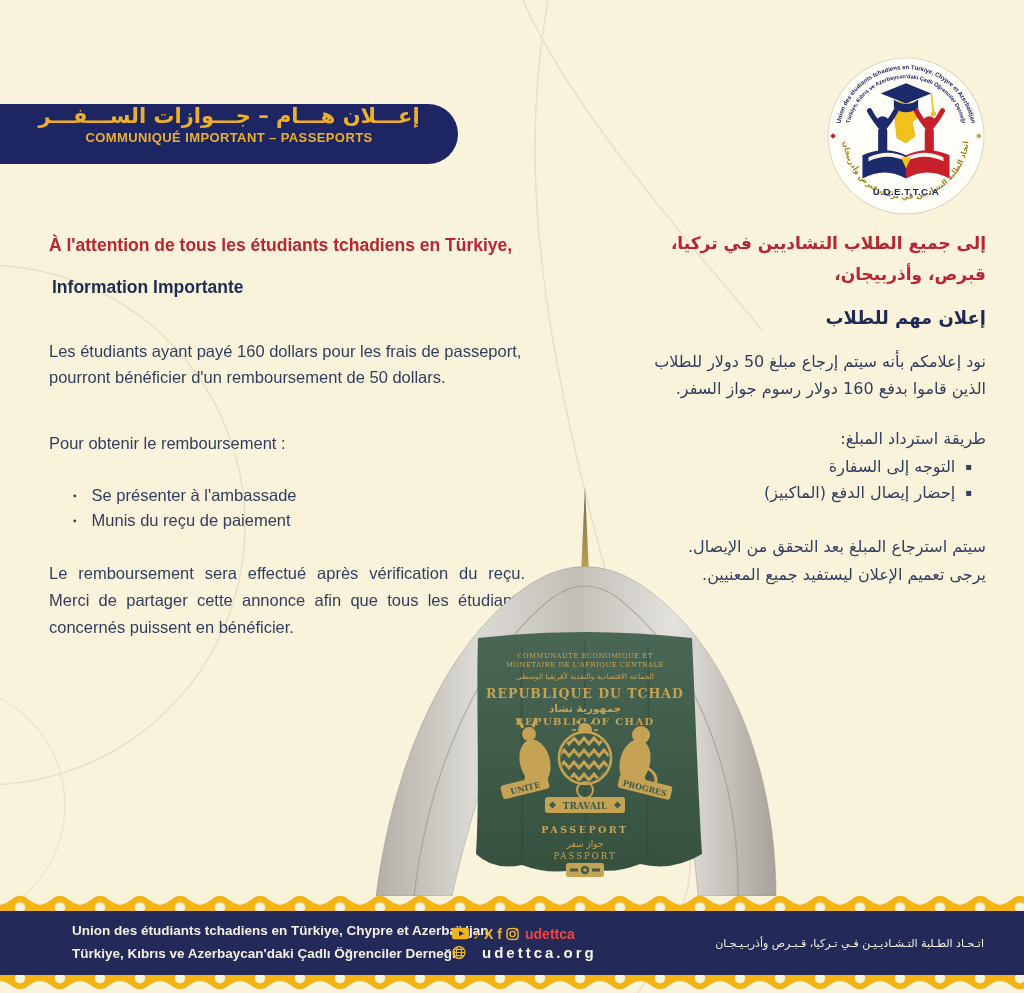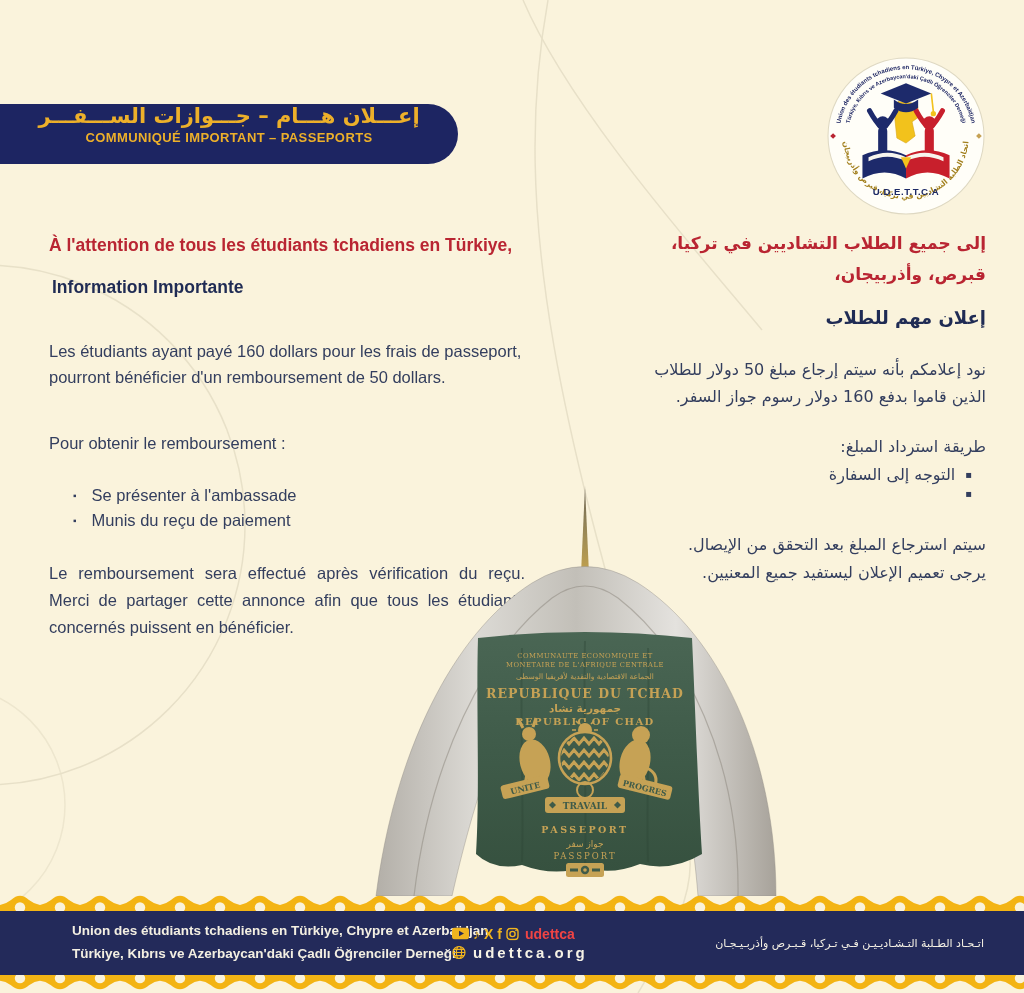--- a/index.html
+++ b/index.html
@@ -28,42 +28,42 @@
   .fr-intro { margin-bottom:26px; }
   .fr-bullets { list-style:none; margin:0 0 28px 24px; }
   .fr-bullets li { display:flex; gap:15px; line-height:1.5; align-items:baseline; }
   .blt { font-size:10px; position:relative; top:-2px; }
   .fr-closing { text-align:justify; line-height:1.62; }
 
   
   .ar-col { position:absolute; right:38px; top:228px; width:356px; direction:rtl; text-align:right;
             color:#333e5e; font-size:16px; font-family:"DejaVu Sans",sans-serif; }
   .ar-salutation { color:#b92532; font-weight:bold; font-size:17px; line-height:1.85; margin-bottom:16px; }
-  .ar-heading { color:#1f2b54; font-weight:bold; font-size:18px; margin-bottom:28px; }
+  .ar-heading { color:#1f2b54; font-weight:bold; font-size:18px; margin-bottom:20px; }
   .ar-para { line-height:1.7; margin-bottom:24px; }
   .ar-intro { line-height:1.6; }
   .ar-bullets { list-style:none; margin:2px 14px 0 0; }
   .ar-bullets li { display:flex; gap:10px; line-height:1.65; align-items:baseline; }
   .ar-closing { line-height:1.75; margin-top:26px; }
 
   
   .monument { position:absolute; left:372px; top:486px; width:408px; height:410px; }
 
   
   .wave { position:absolute; left:0; width:1024px; height:17px; }
   .wave-top { top:894px; }
   .wave-bottom { top:975px; height:16px; }
   .footer-band { position:absolute; left:0; top:911px; width:1024px; height:64px; background:#232a5a;
                  display:flex; align-items:center; }
   .footer-left { padding-left:72px; color:#f3efe2; font-weight:bold; font-size:13.5px; line-height:1.7; }
   .footer-center { position:absolute; left:452px; top:50%; transform:translateY(-50%);
                    display:flex; flex-direction:column; gap:2px; }
   .social-row { display:flex; align-items:center; gap:4px; }
   .social-row .handle { color:#ef4444; font-weight:bold; font-size:14px; margin-left:2px; }
-  .site-row { display:flex; align-items:center; gap:7px; }
+  .site-row { display:flex; align-items:center; gap:16px; }
   .site-row .site { color:#f7f3e6; font-weight:bold; font-size:15px; letter-spacing:3px; }
   .ticon { color:#f0b41e; font-weight:bold; font-size:14px; line-height:1; display:inline-flex; align-items:center; }
   .footer-right { margin-left:auto; padding-right:40px; color:#f5f1e4; font-size:11px; direction:rtl;
                   font-family:"DejaVu Sans",sans-serif; }
 </style>
 </head>
 <body>
 
 <div class="canvas">
 
@@ -163,20 +163,21 @@
     <div class="ar-heading">إعلان مهم للطلاب</div>
     <div class="ar-para">نود إعلامكم بأنه سيتم إرجاع مبلغ 50 دولار للطلاب الذين قاموا بدفع 160 دولار رسوم جواز السفر.</div>
     <div class="ar-intro">طريقة استرداد المبلغ:</div>
     <ul class="ar-bullets">
       <li>
           <span class="blt">▪</span>
           <span>التوجه إلى السفارة</span>
         </li>
       <li>
           <span class="blt">▪</span>
+          <span>إحضار إيصال الدفع (الماكبيز)</span>
         </li>
     </ul>
     <div class="ar-closing">
       <div>سيتم استرجاع المبلغ بعد التحقق من الإيصال.</div>
       <div>يرجى تعميم الإعلان ليستفيد جميع المعنيين.</div>
     </div>
   </div>
 
   <svg class="monument" viewBox="0 0 408 410">
     <defs>

